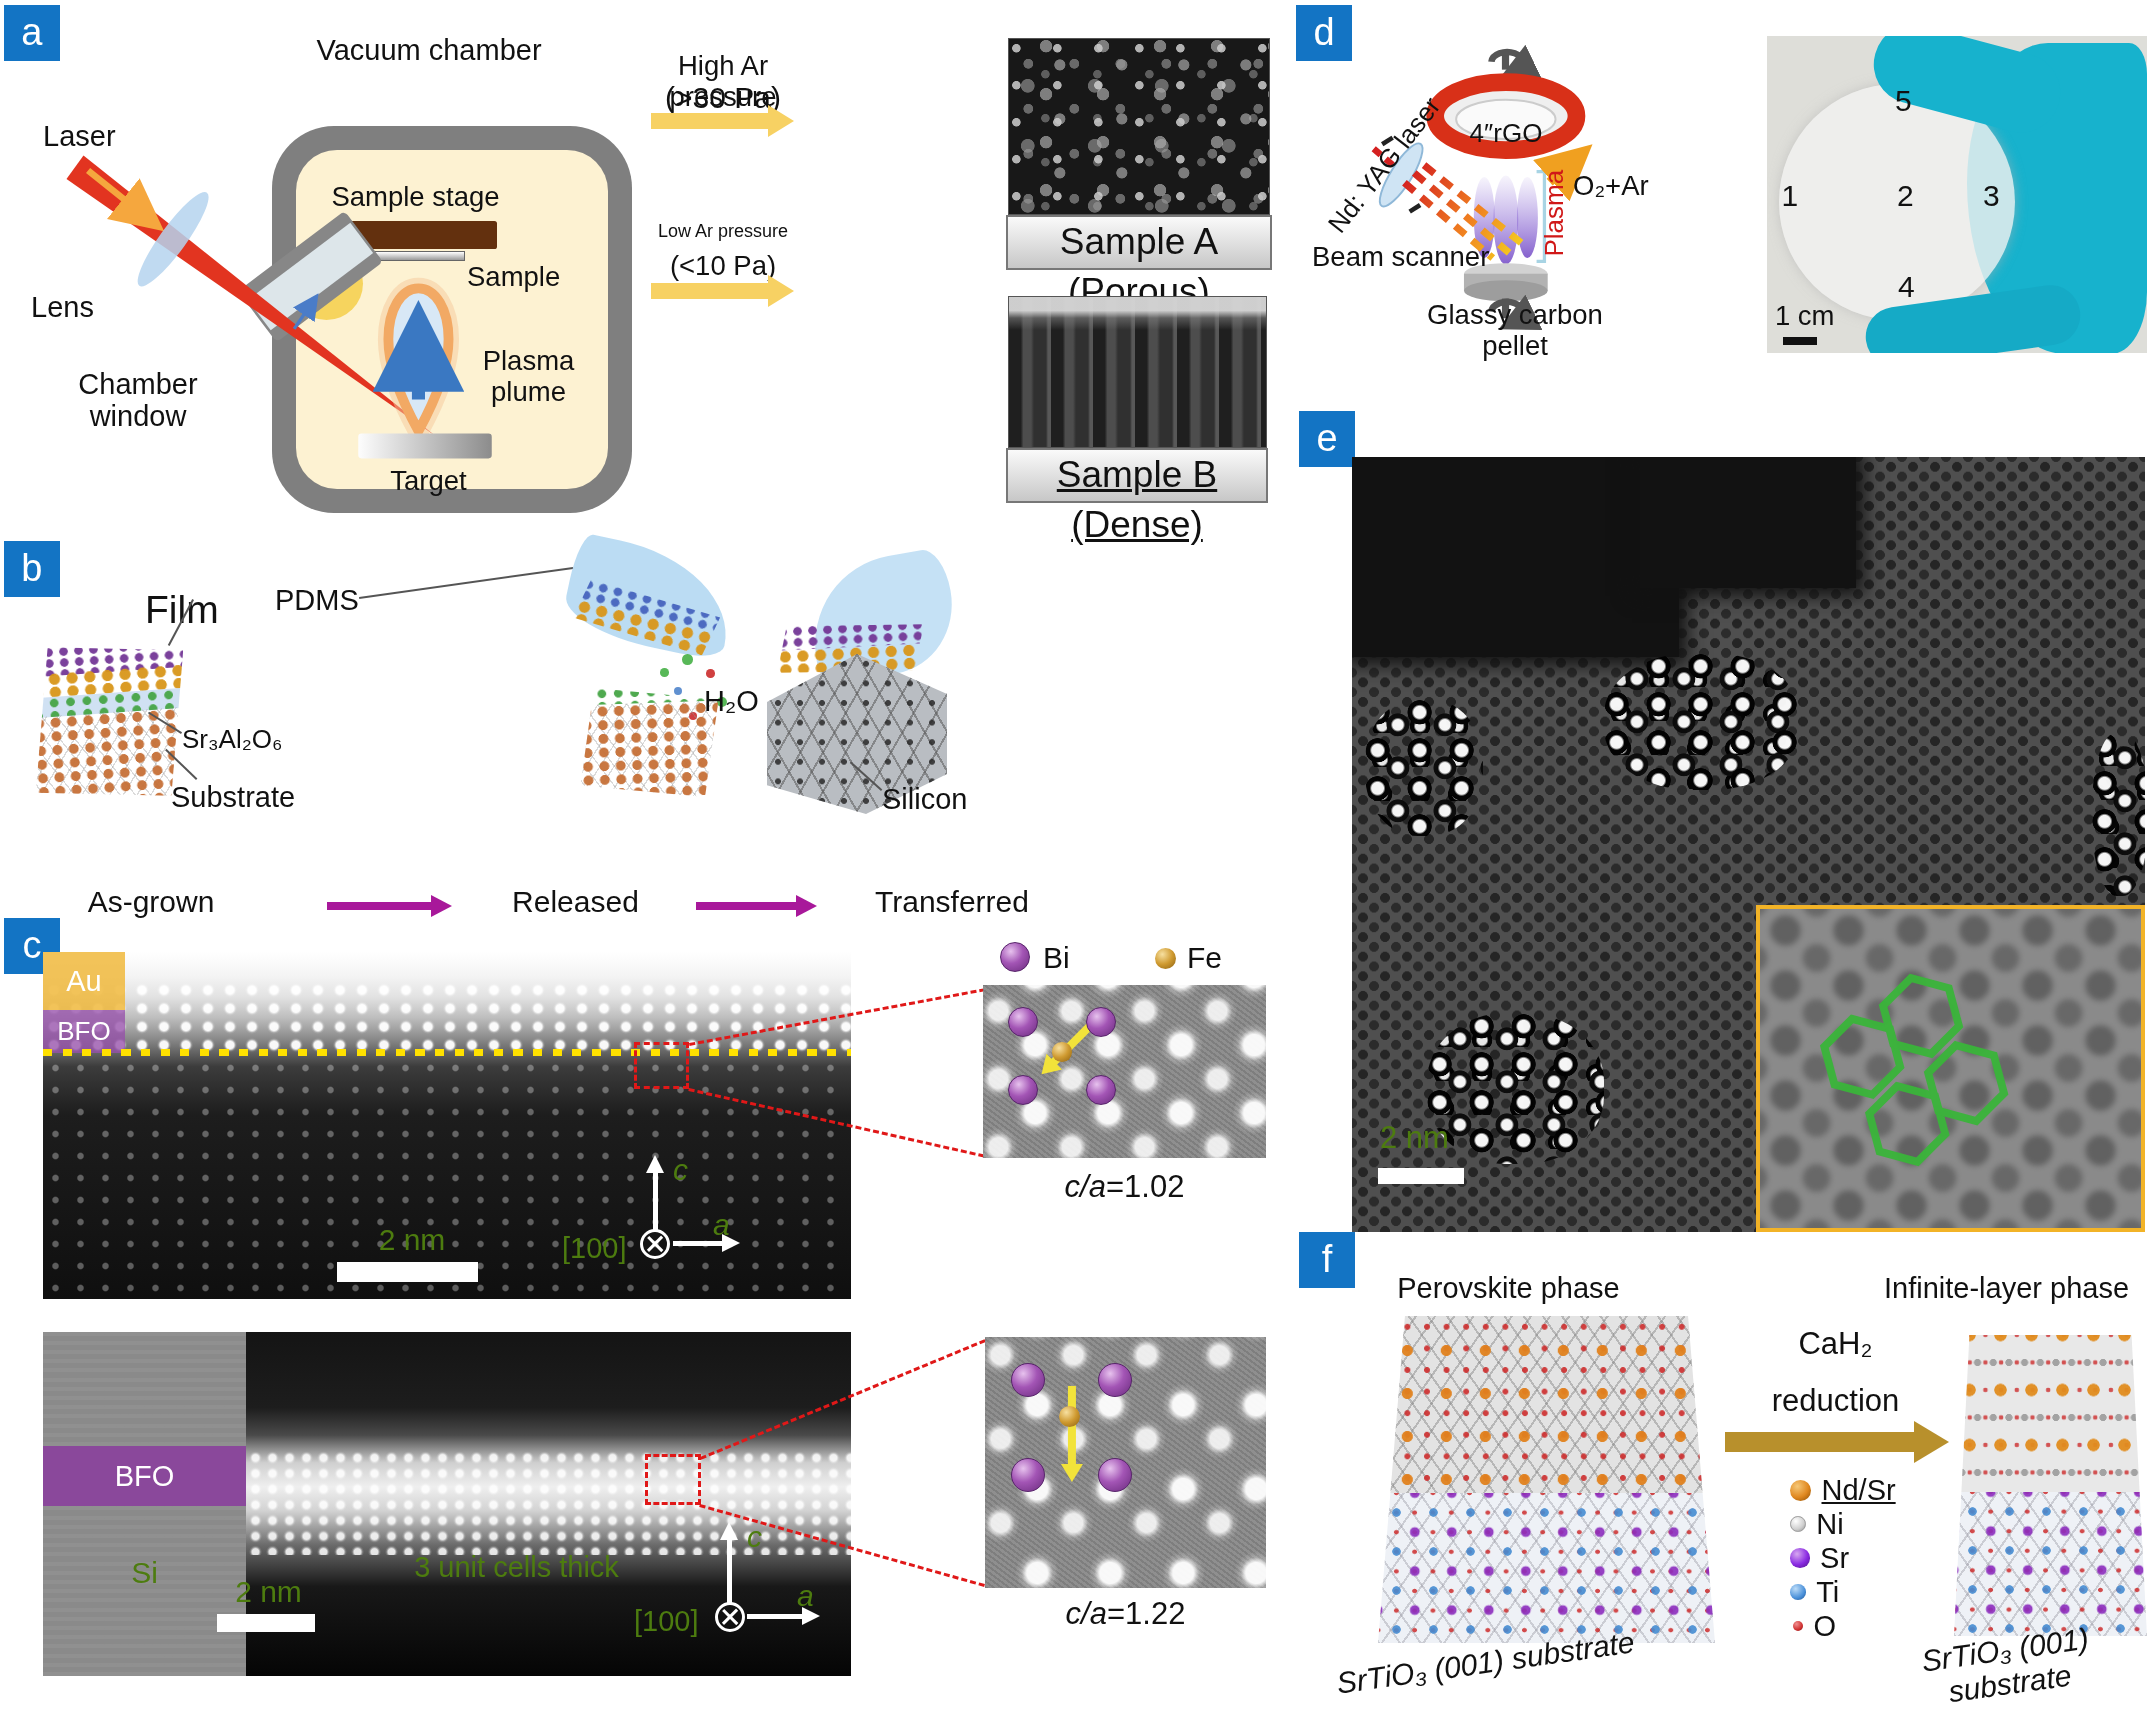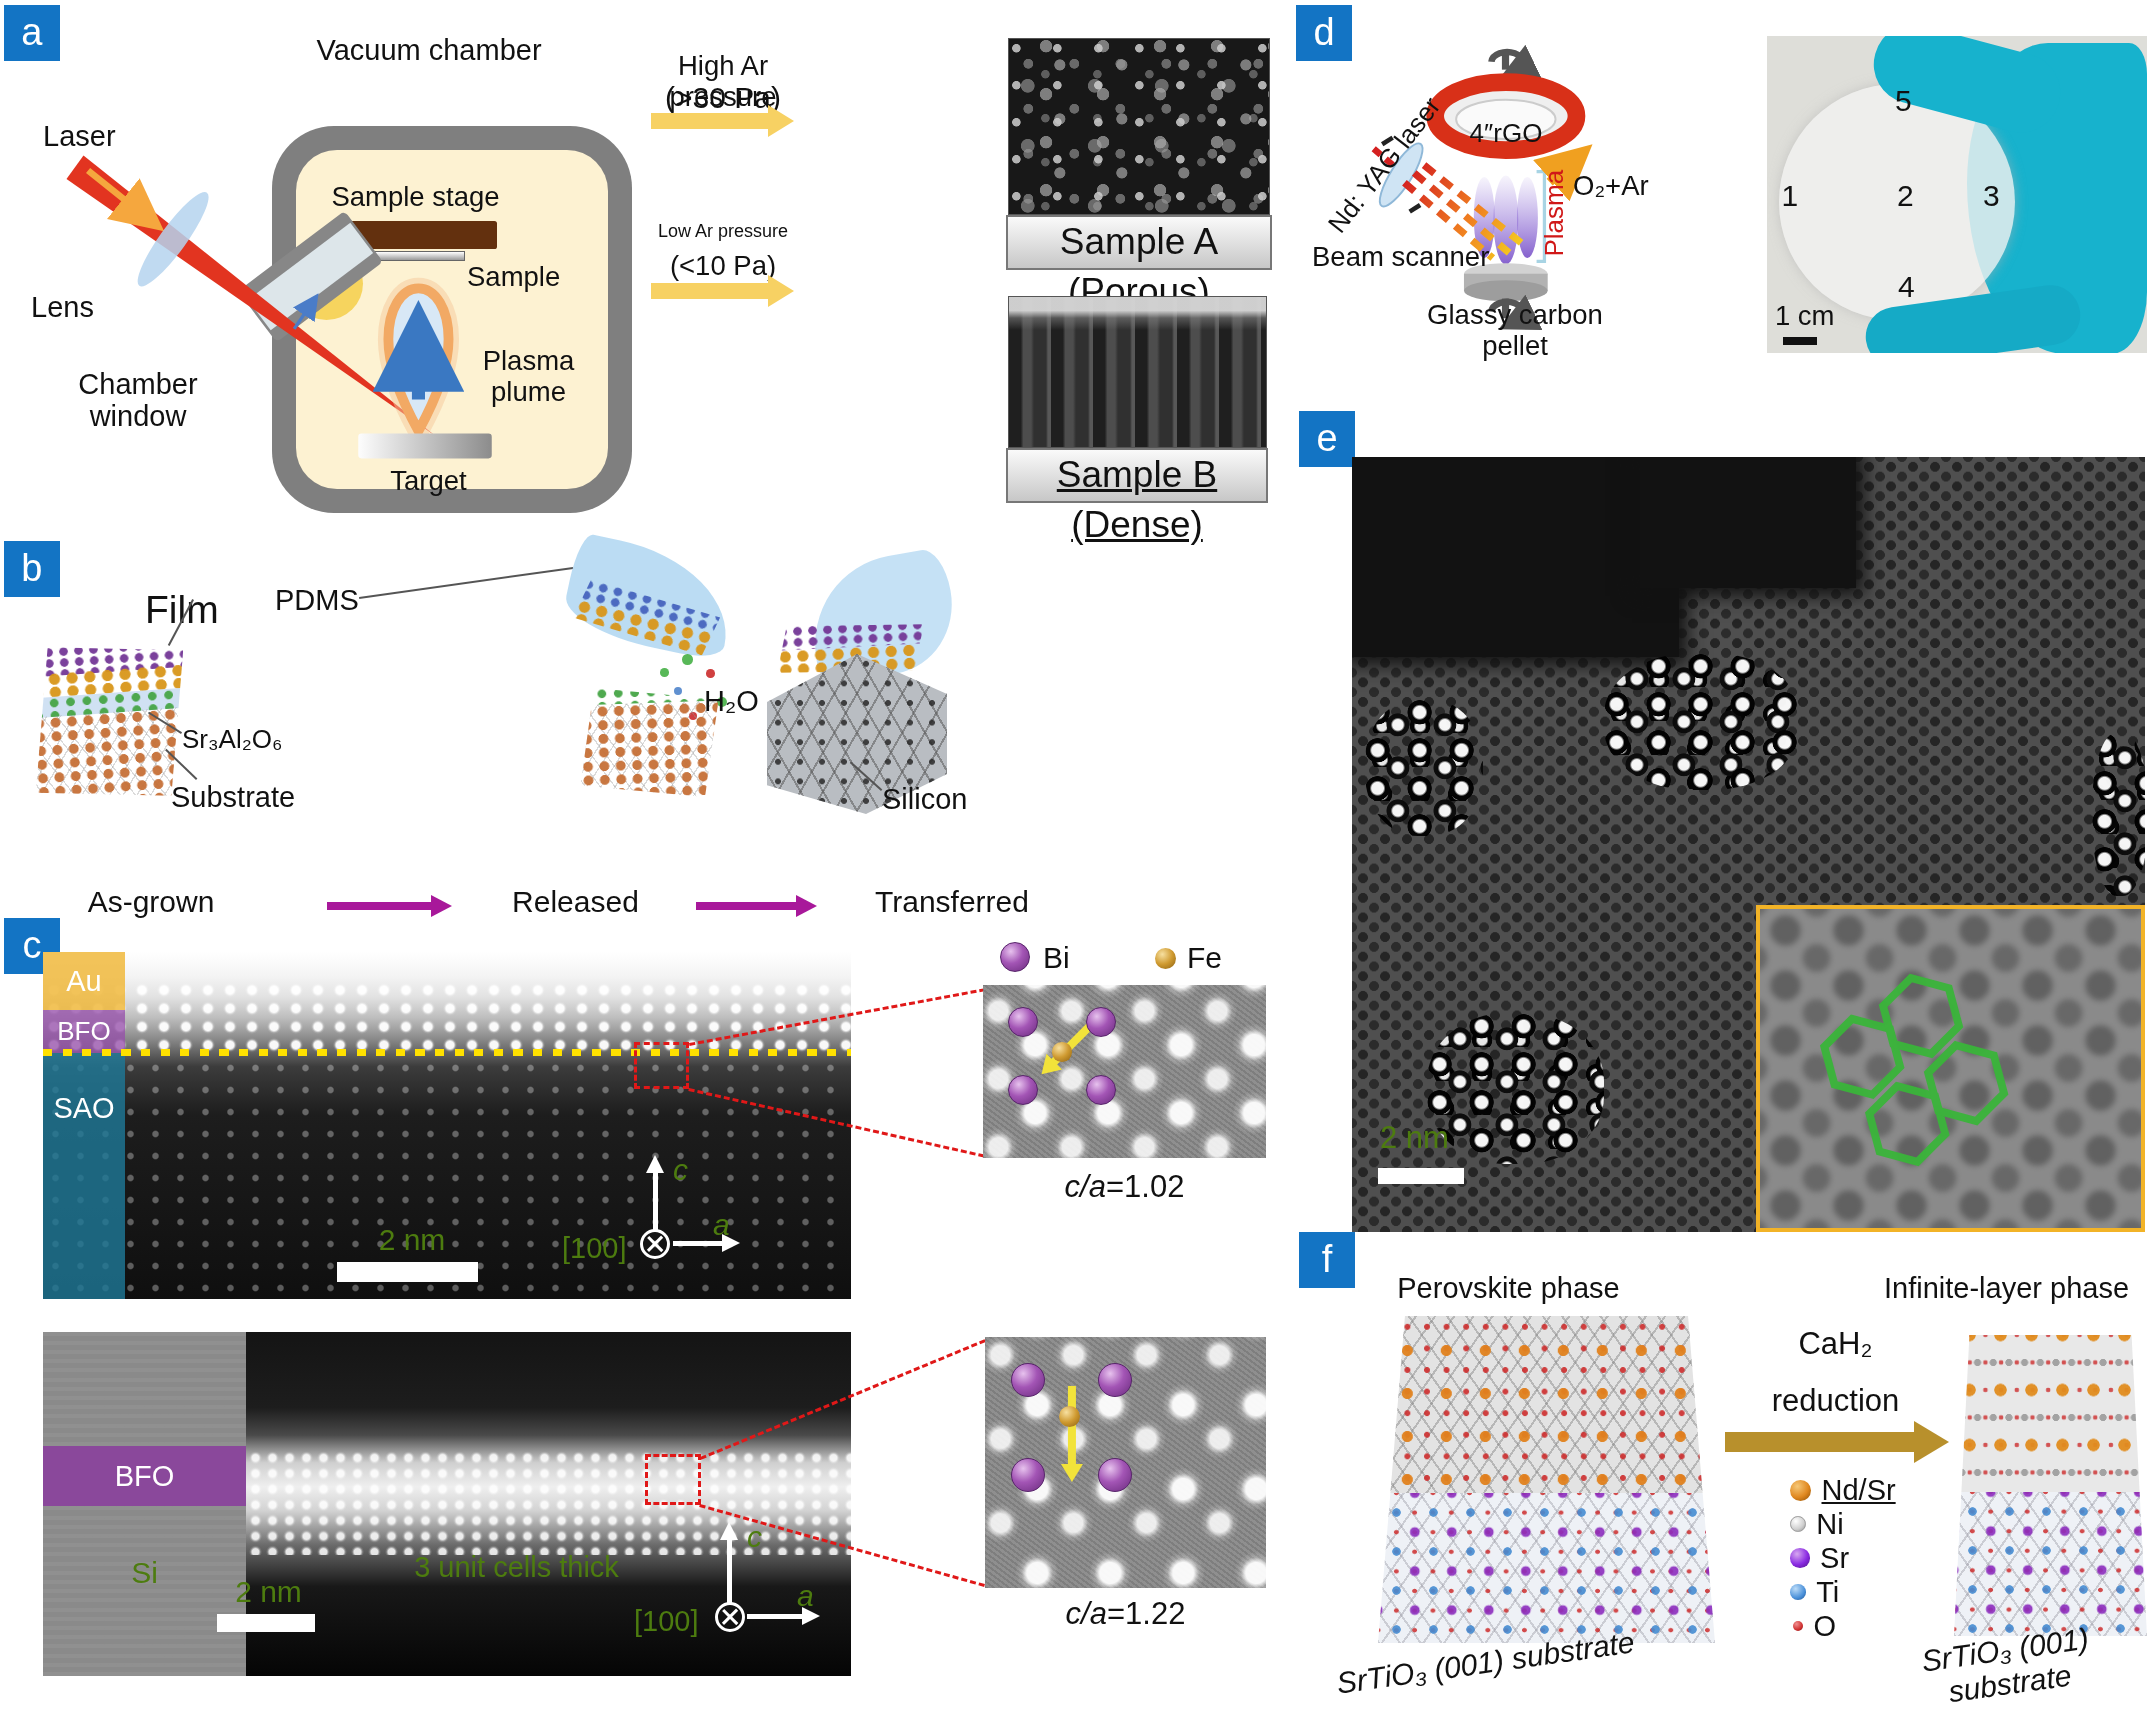--- a/index.html
+++ b/index.html
@@ -284,21 +284,20 @@
   <div class="txt ctr" style="left:867px;top:885px;width:170px;font-size:30px;">Transferred</div>
 
   <div class="panel-letter" style="left:3.9px;top:918px;">c</div>
 
   <div class="tem-top">
     <div class="tem-top-band"></div>
     <div class="tem-top-faint"></div>
   </div>
   <div class="ovl" style="top:952px;height:58px;background:rgba(240,185,60,.85);line-height:58px;">Au</div>
   <div class="ovl" style="top:1010px;height:43px;background:rgba(150,80,170,.78);line-height:43px;font-size:26px;">BFO</div>
-  <div class="ovl" style="top:1053px;height:246px;background:rgba(30,120,150,.82);padding-top:39px;">SAO</div>
   <div class="ydots"></div>
 
   <div class="rbox" style="left:634px;top:1042px;width:55px;height:47px;"></div>
   <div class="rline" style="left:689px;top:1043px;width:301px;transform:rotate(-10.5deg);"></div>
   <div class="rline" style="left:689px;top:1088px;width:303px;transform:rotate(12.7deg);"></div>
 
   <div class="txt wht ctr" style="left:340px;top:1223px;width:144px;font-size:30px;">2 nm</div>
   <div class="wbar" style="left:337px;top:1262px;width:141px;height:19.6px;"></div>
 
   <div class="txt wht" style="left:562px;top:1232px;font-size:29px;">[100]</div>

